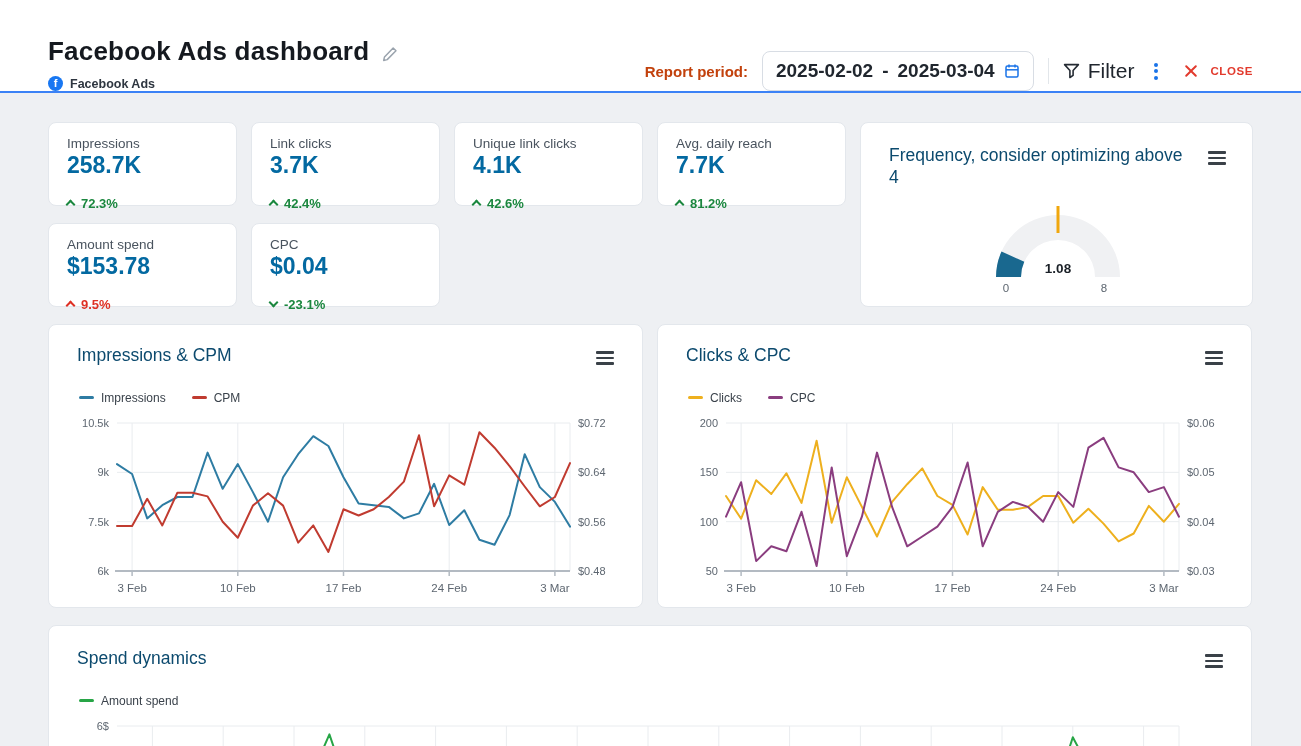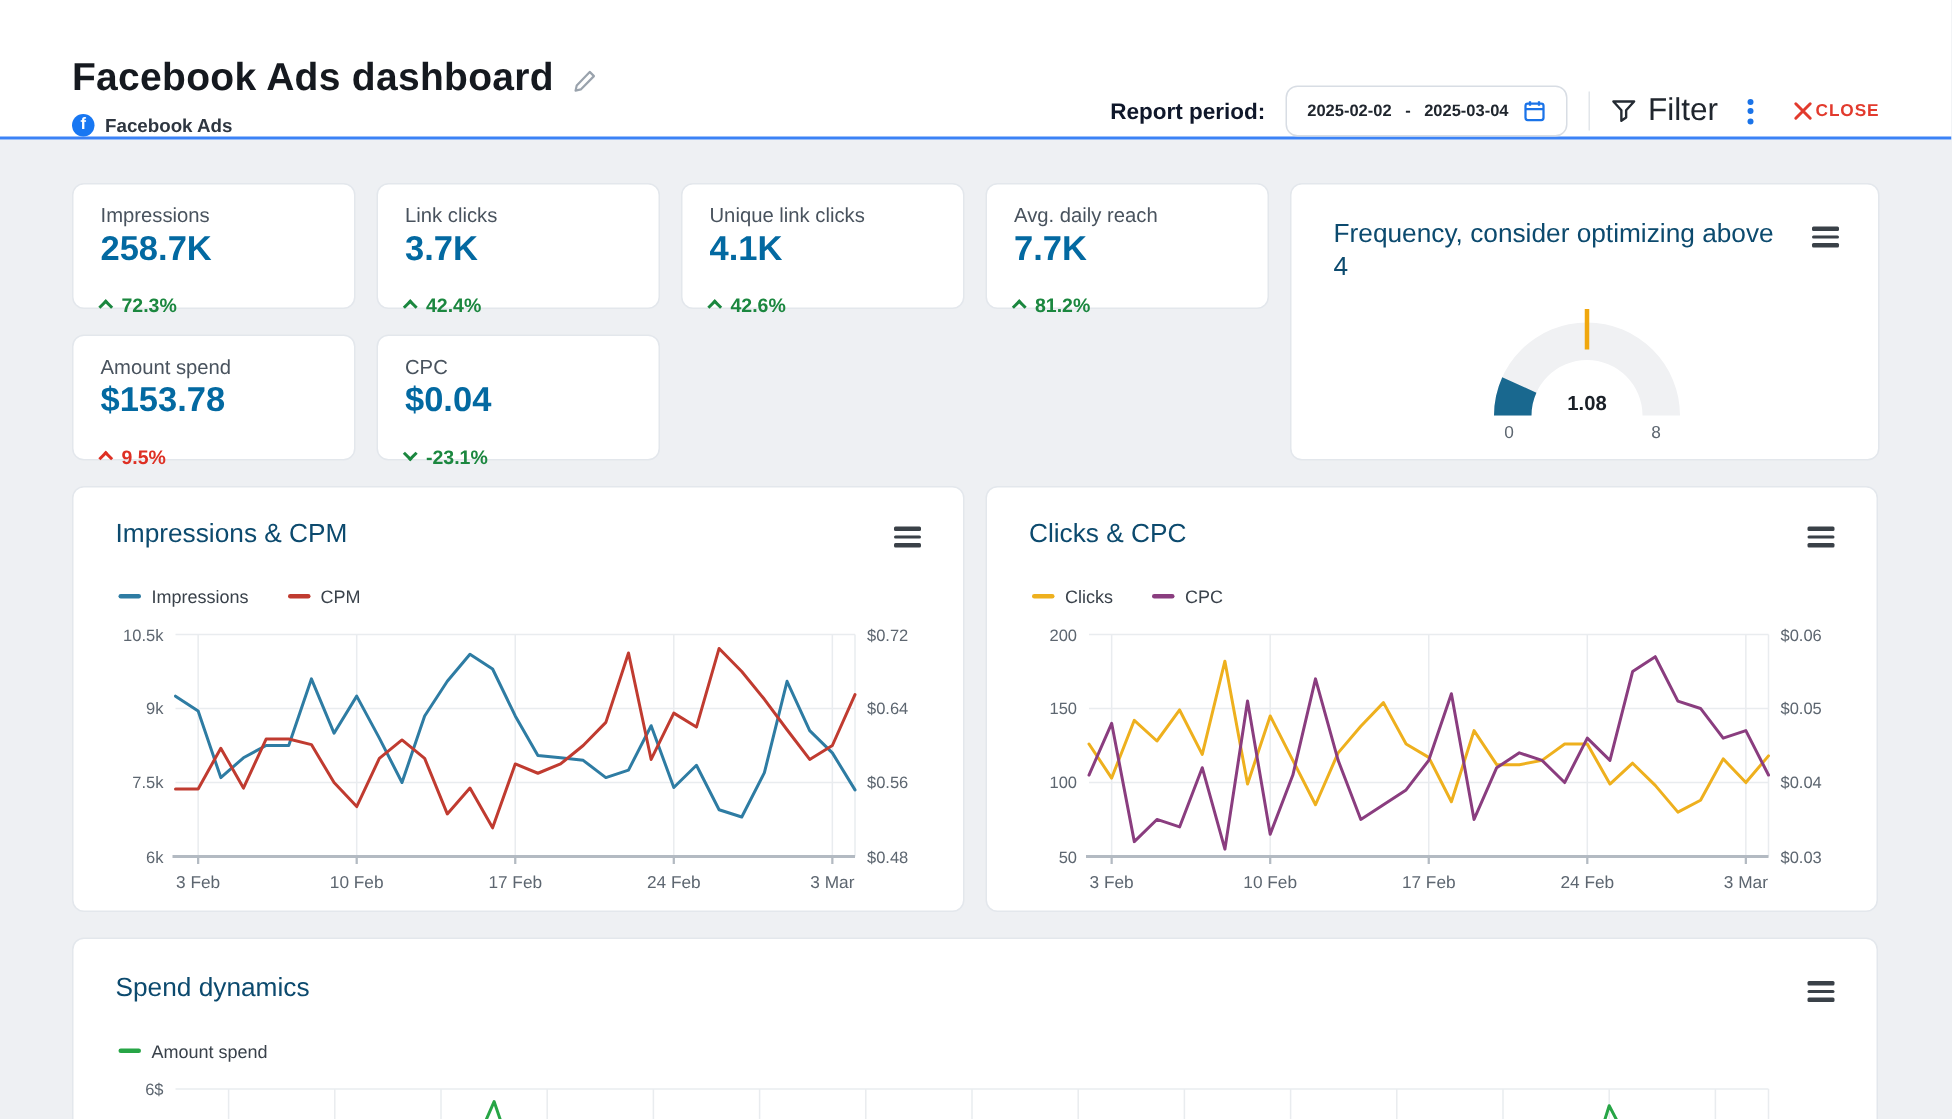--- a/index.html
+++ b/index.html
@@ -11,31 +11,31 @@
             display:flex; justify-content:space-between; align-items:flex-end; }
   .title-row { display:flex; align-items:center; gap:12px; }
   .page-title { font-size:26px; font-weight:800; color:#15191f; letter-spacing:.2px; }
   .edit-ic { display:inline-flex; margin-top:4px; cursor:pointer; }
   .source-row { display:flex; align-items:center; gap:7px; margin-top:9px; }
   .fb-ic { width:15px; height:15px; border-radius:50%; background:#1877f2; color:#fff; font-size:11px;
            font-weight:700; display:inline-flex; align-items:center; justify-content:center; line-height:1; }
   .source-label { font-size:12.5px; font-weight:600; color:#2e3640; }
 
   .header-right { display:flex; align-items:center; gap:14px; margin-top:6px; }
-  .rp-label { font-size:15px; font-weight:600; color:#0f172a; }
+  .rp-label { font-size:15px; font-weight:600; color:#c2410c; }
   .date-box { display:flex; align-items:center; gap:9px; border:1px solid #d8dde4; border-radius:8px;
               padding:8px 13px; background:#fff; cursor:pointer; }
-  .date-box span { font-size:11px; font-weight:600; color:#20262e; }
+  .date-box span { font-size:19px; font-weight:600; color:#20262e; }
   .vdiv { width:1px; height:26px; background:#e2e6ea; }
   .filter-btn { display:flex; align-items:center; gap:8px; background:none; border:none; cursor:pointer;
                 font-family:inherit; }
   .filter-btn .flabel { font-size:21px; font-weight:400; color:#20262e; }
   .kebab { display:inline-block; border:none; background:none; cursor:pointer; padding:2px 6px; }
   .kebab i { display:block; width:4px; height:4px; border-radius:50%; background:#1a73e8; margin:2.5px auto; }
-  .close-btn { display:flex; align-items:center; gap:1px; background:none; border:none; cursor:pointer;
+  .close-btn { display:flex; align-items:center; gap:12px; background:none; border:none; cursor:pointer;
                font-family:inherit; margin-left:6px; }
   .close-btn .clabel { font-size:11.5px; font-weight:700; color:#e23a2d; letter-spacing:.6px; }
 
   
   .main { padding:29px 48px 0 48px; }
   .top-section { display:flex; gap:14px; }
   .kpi-grid { width:798px; display:grid; grid-template-columns:repeat(4,1fr); gap:17px 14px; }
   .card { background:#fff; border:1px solid #e3e7ec; border-radius:8px; }
 
   .kpi-card { height:84px; padding:13px 18px 0 18px; }

